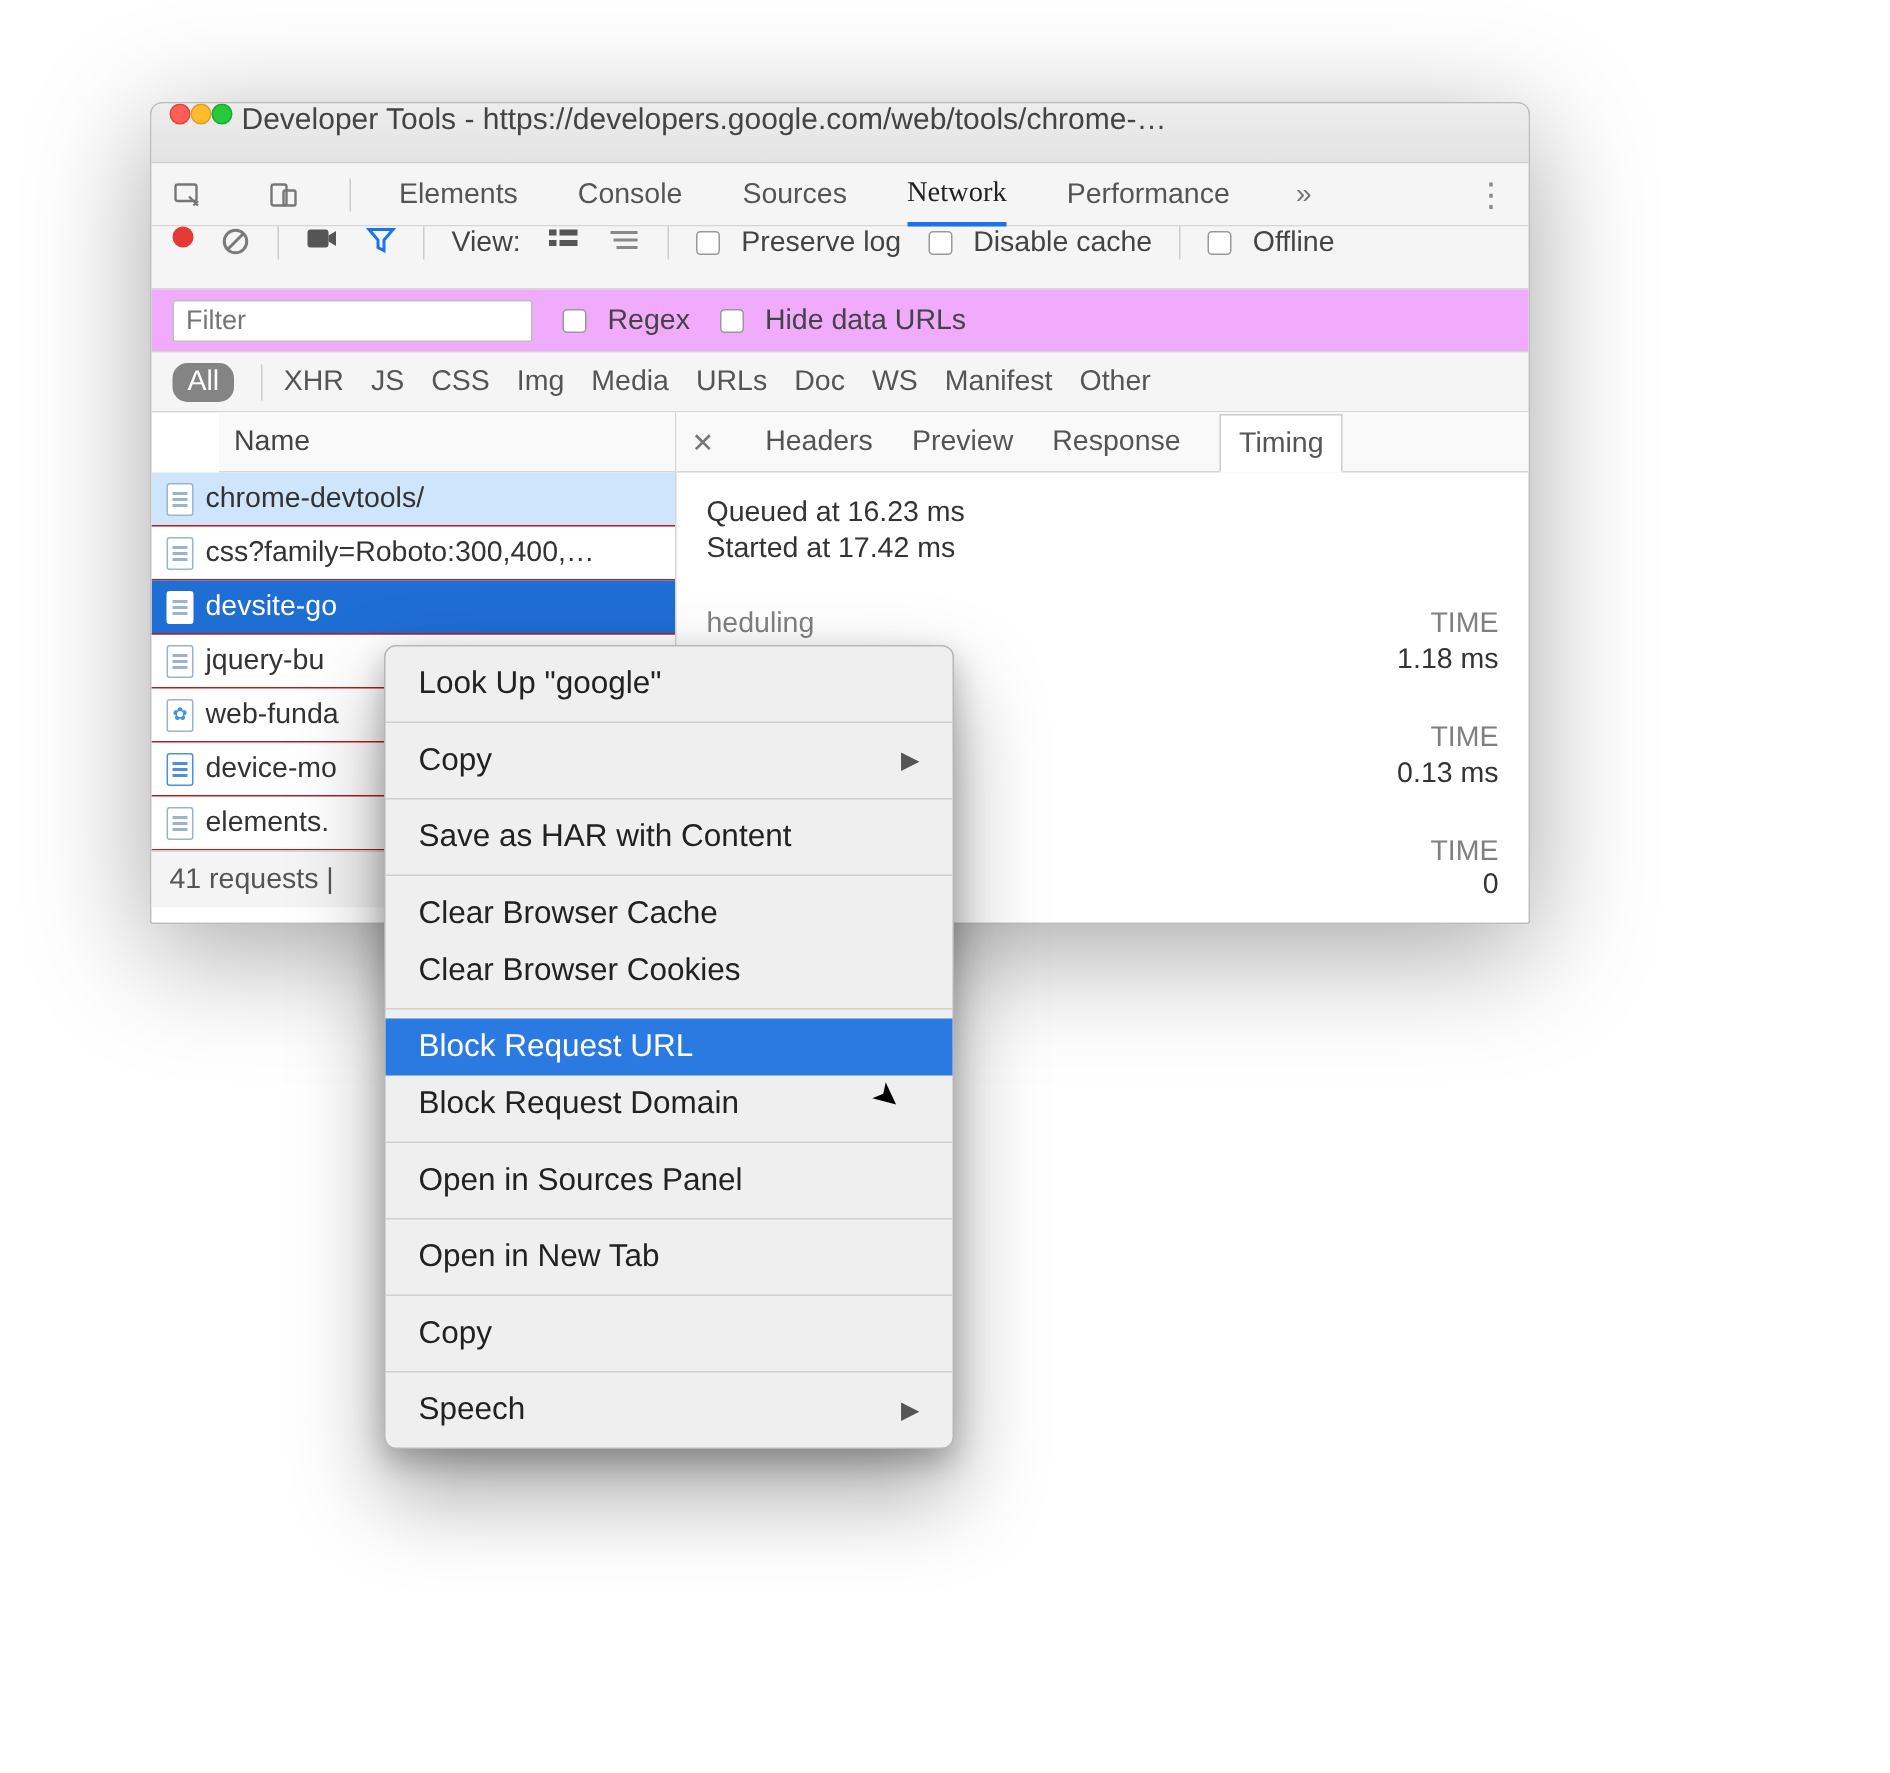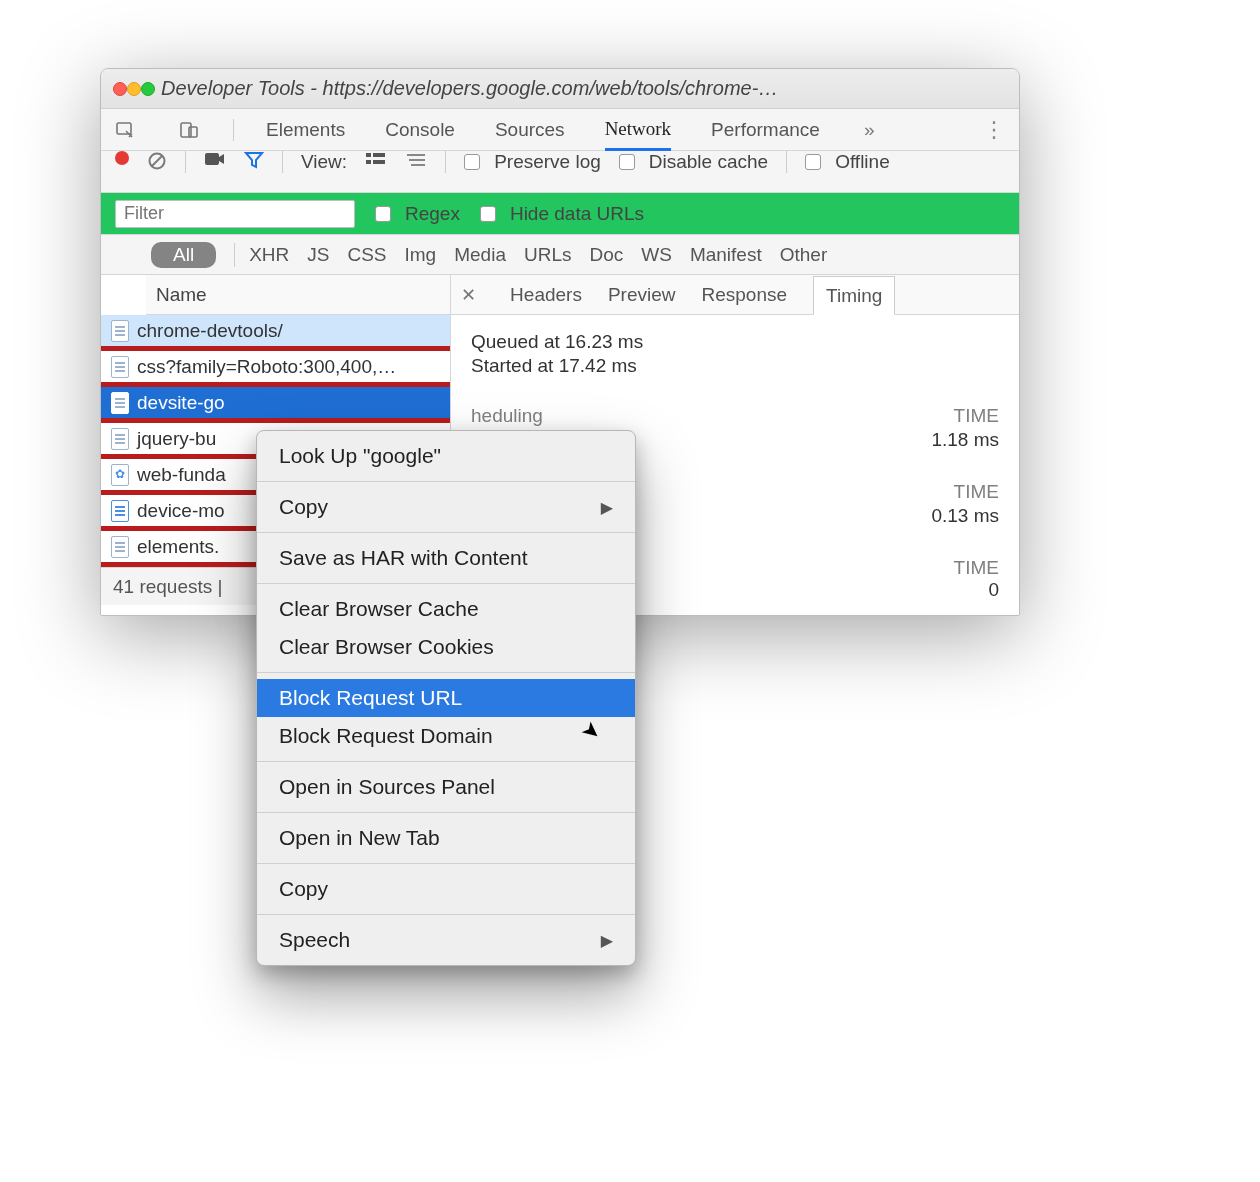--- a/index.html
+++ b/index.html
@@ -28,26 +28,25 @@
     filter: drop-shadow(0 18px 40px rgba(0,0,0,.35));
   }
   .window {
     width: 100%;
     border: 1px solid var(--chrome-border);
     border-radius: 8px 8px 2px 2px;
     overflow: hidden;
     background: #f5f5f5;
   }
   .titlebar {
-    display: flex; align-items: center;
+    display: flex; 
     height: 40px;
     padding: 0 12px;
     background: linear-gradient(#ededed, #e3e3e3);
     border-bottom: 1px solid #cfcfcf;
-    font-style: italic;
   }
   .mac-btn { width: 14px; height: 14px; border-radius: 50%; }
   .mac-close { background: #ff5f56; border:1px solid #e0443e;}
   .mac-min   { background: #ffbd2e; border:1px solid #dea123;}
   .mac-max   { background: #27c93f; border:1px solid #1aab29;}
   .title { flex:1; color:#444; font-size:20px; white-space:nowrap; overflow:hidden; text-overflow:ellipsis; margin-left:6px;}
   
   .tabbar {
     display:flex; align-items:center; height:42px;
     background:#f5f5f5; border-bottom:1px solid #d6d6d6;
@@ -66,46 +65,46 @@
     padding:0 14px; background:#f5f5f5; border-bottom:1px solid #d6d6d6;
     color:#444;
   }
   .rec-dot{ width:14px;height:14px;border-radius:50%;background:#e53935; }
   .vsep{ border-left:1px solid #ccc; height:22px; }
   .chk{ display:flex; align-items:center; gap:14px; color:#444; }
   .chk .box{ width:16px;height:16px;border:1.5px solid #999;border-radius:3px;background:#fff;}
   
   .filterbar {
     display:flex; align-items:center; height:42px; gap:20px;
-    padding:0 14px; background:#22c55e; border-bottom:1px solid #d6d6d6;
+    padding:0 14px; background:#f0abfc; border-bottom:1px solid #d6d6d6;
   }
   .filter-input{
     width:240px;height:28px;border:1px solid #bfbfbf;border-radius:2px;
     padding:0 8px;color:#777;background:#fff;font-size:18px;
   }
   
   .typebar{
     display:flex; align-items:center; height:40px; gap:18px;
     padding:0 14px; background:#f5f5f5; border-bottom:1px solid #d6d6d6;
     color:#555;
   }
-  .pill{ padding:2px 22px; border-radius:10px;margin-left:36px; }
+  .pill{ padding:2px 10px; border-radius:10px; }
   .pill.active{ background:#848484;color:#fff; }
   .vsep2{ border-left:1px solid #ccc; height:24px; margin-right:-4px;}
 
   .columns{ display:flex; background:#fff; }
   .names{ width:350px; border-right:1px solid #d6d6d6; }
   .names .hdr, .right .hdr{
     height:40px;display:flex;align-items:center;
     border-bottom:1px solid #d6d6d6;background:#f9f9f9;color:#444;padding:0 10px;gap:16px;
   }
   .names .hdr{ justify-content:flex-start;margin-left:45px; }
   .row{
     height:36px;display:flex;align-items:center;gap:8px;padding:0 10px;
-    border-bottom:5px solid #b91c1c;color:#333;white-space:nowrap;overflow:hidden;text-overflow:ellipsis;
+    border-bottom:1px solid #b91c1c;color:#333;white-space:nowrap;overflow:hidden;text-overflow:ellipsis;
   }
   .row.sel-bg{ background:#cfe5fb; }
   .row.sel{ background:var(--sel-blue); color:#ffffff; }
   .file-icon{
     width:18px;height:22px;border:1.5px solid #9bb3cc;border-radius:2px;background:#fff;position:relative;
   }
   .file-icon::after{content:"";position:absolute;left:3px;right:3px;top:5px;height:2px;background:#9bb3cc;box-shadow:0 4px 0 #9bb3cc,0 8px 0 #9bb3cc;}
   .file-icon.gear::after{content:"✿";background:none;box-shadow:none;color:#4a90e2;font-size:12px;left:3px;top:2px;}
   .file-icon.img{border-color:#4a90e2;}
   .file-icon.img::after{background:#4a90e2;box-shadow:0 4px 0 #4a90e2,0 8px 0 #4a90e2;}

